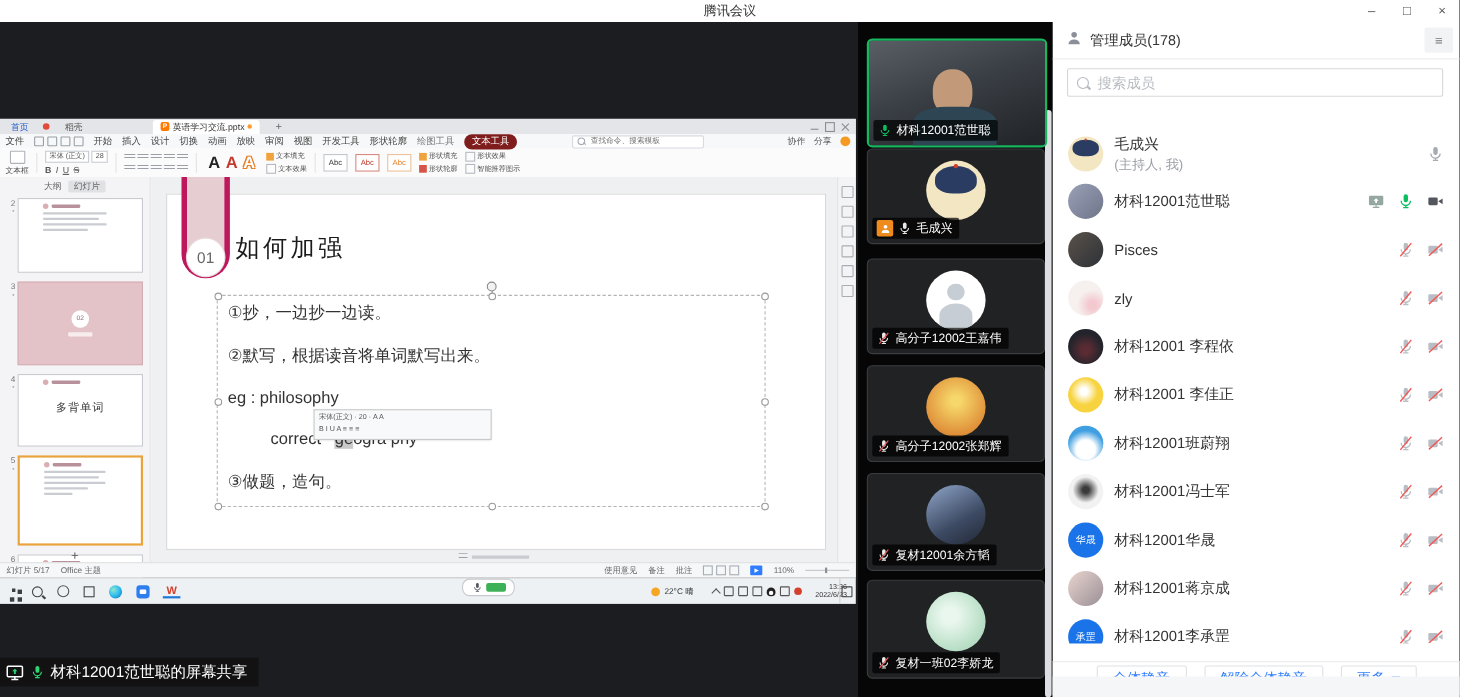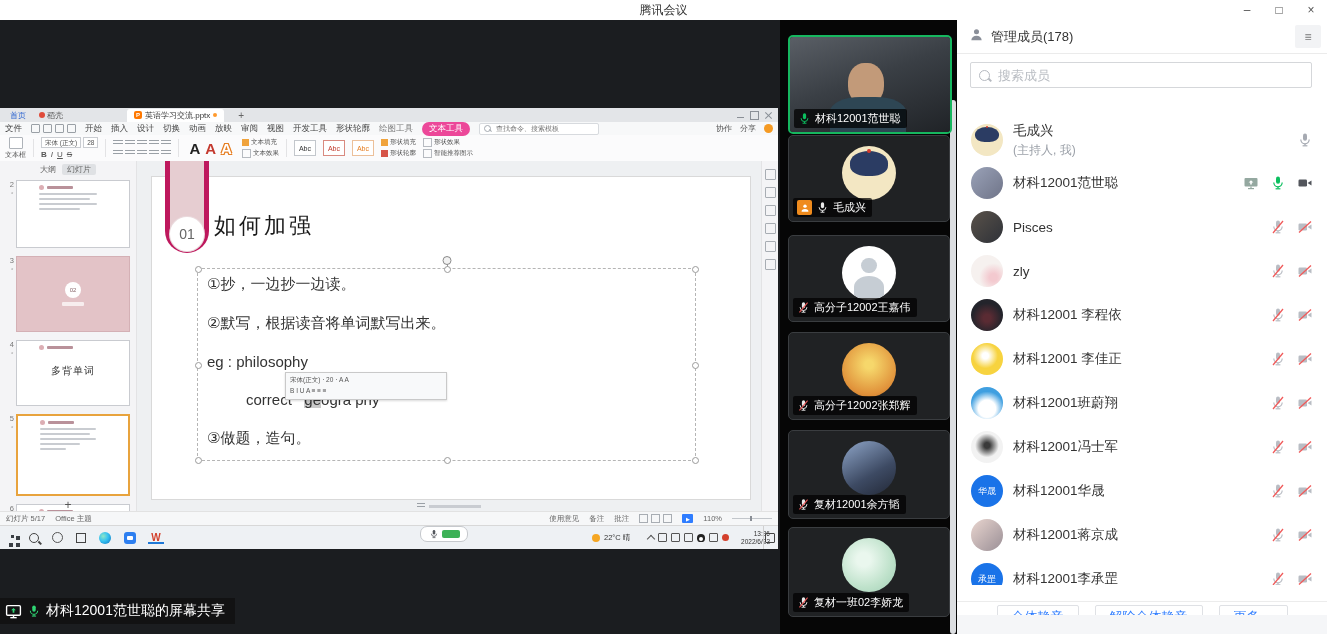--- a/index.html
+++ b/index.html
@@ -15,41 +15,41 @@
       justify-content:center;font-size:12px;color:#555;cursor:default;}
   #btn-min{right:64px;} #btn-max{right:32px;} #btn-close{right:0;}
 
   
   #share-region{left:0;top:20px;width:780px;height:614px;background:#1b1d20;}
 
   
   .wps{position:absolute;left:0;top:88px;width:778px;height:417px;background:#fff;overflow:hidden;}
   .wps-tabbar{height:14px;background:#e3e5e8;display:flex;align-items:center;font-size:8px;color:#555;padding:0 3px;}
   .wtab-home{color:#2f66d0;padding:0 7px;}
-  .wtab-docer{display:flex;align-items:center;gap:2px;padding:0 6px;color:#555;}
+  .wtab-docer{display:flex;align-items:center;gap:14px;padding:0 6px;color:#555;}
   .docer-dot{width:6px;height:6px;border-radius:50%;background:#e04b3a;display:inline-block;}
   .wtab-doc{background:#fff;height:13px;border-radius:3px 3px 0 0;display:flex;align-items:center;
       gap:3px;padding:0 7px;margin-left:58px;color:#333;}
   .wpp-ic{width:8px;height:8px;background:#ff7800;color:#fff;font-size:6px;line-height:8px;
       text-align:center;border-radius:2px;font-weight:bold;}
   .mod-dot{width:4px;height:4px;border-radius:50%;background:#ff9a2e;}
   .wtab-plus{margin-left:14px;color:#666;font-size:10px;}
   .wps-winctl{margin-left:auto;display:flex;gap:6px;align-items:center;padding-right:3px;}
   .wc{width:7px;height:7px;border:1px solid #8a8f96;} .wc.min{border:none;border-bottom:1px solid #8a8f96;height:4px;}
   .wc.x{border:none;position:relative;} .wc.x::before,.wc.x::after{content:"";position:absolute;left:3px;top:-1px;width:1px;height:9px;background:#8a8f96;}
   .wc.x::before{transform:rotate(45deg);} .wc.x::after{transform:rotate(-45deg);}
 
   .wps-menurow{height:13px;background:#f7f8f9;display:flex;align-items:center;font-size:8.5px;
       color:#444;padding:0 5px;gap:9px;white-space:nowrap;}
   .qicons{display:flex;gap:3px;} .qic{width:7px;height:7px;border:1px solid #9aa0a6;border-radius:1px;}
   .wps-menu{color:#444;}
   .tooltab-draw{color:#777;}
-  .tooltab-text{background:#ec4899;color:#fff;border-radius:7px;padding:1px 7px;}
+  .tooltab-text{background:#7f1d1d;color:#fff;border-radius:7px;padding:1px 7px;}
   .wps-search{display:flex;align-items:center;gap:3px;border:1px solid #d7dade;background:#fff;
-      border-radius:2px;height:10px;padding:0 4px;}
+      border-radius:2px;height:10px;padding:0 4px;margin-left:41px;}
   .wps-search input{border:none;outline:none;font-size:7px;width:96px;color:#555;background:transparent;}
   .mini-mag{width:5px;height:5px;border:1px solid #a6abb2;border-radius:50%;position:relative;}
   .mini-mag::after{content:"";position:absolute;left:4px;top:4px;width:3px;height:1px;background:#a6abb2;transform:rotate(45deg);}
   .wps-actions{margin-left:auto;display:flex;align-items:center;gap:8px;font-size:8px;color:#555;}
   .avatar-dot{width:9px;height:9px;border-radius:50%;background:#f59a23;}
 
   .wps-toolrow{height:26px;background:#fbfbfc;border-bottom:1px solid #e0e0e0;display:flex;
       align-items:center;padding:0 5px;gap:7px;font-size:7px;color:#555;white-space:nowrap;overflow:hidden;}
   .vclus{display:flex;flex-direction:column;align-items:center;gap:1px;}
   .icbox{width:12px;height:10px;border:1px solid #aeb3b9;border-radius:1px;background:#fff;}

